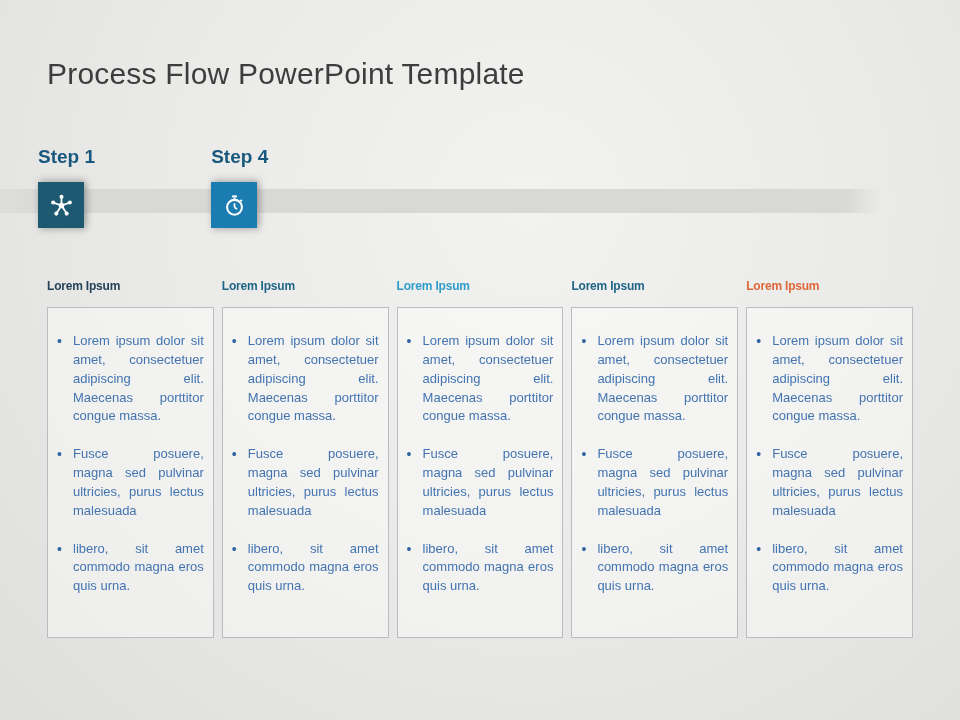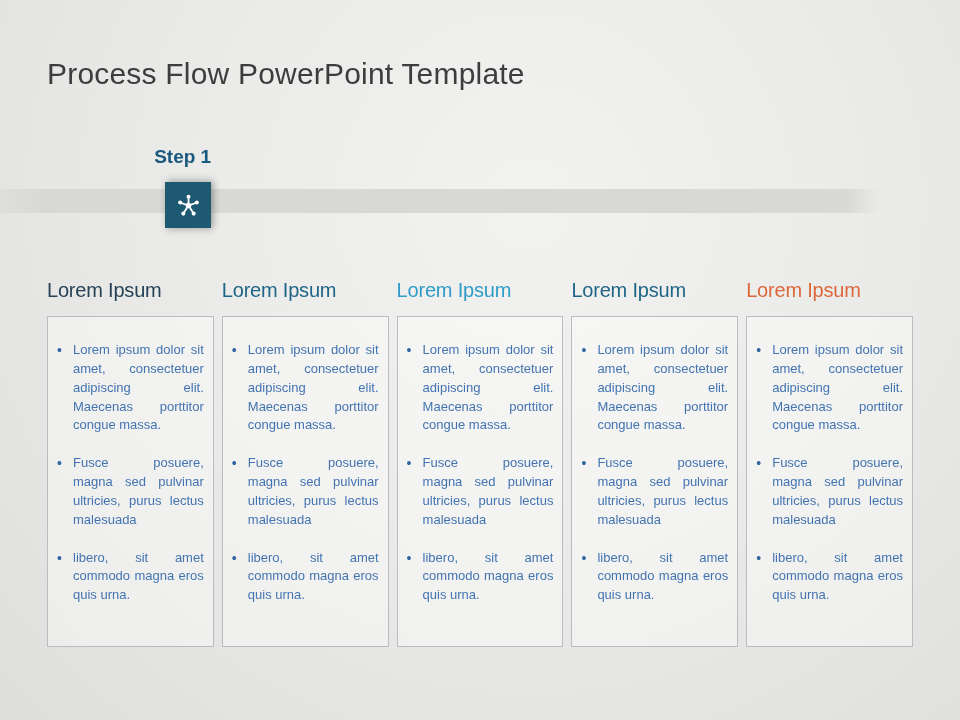--- a/index.html
+++ b/index.html
@@ -22,37 +22,37 @@
     background: linear-gradient(to right,
       rgba(214,214,213,0.45) 0%, #d8d8d7 5%, #d8d8d7 96%, rgba(216,216,215,0) 100%);
     z-index: 1;
   }
 
   .steps-row {
     position: absolute; left: 38px; top: 145px; width: 866px;
     display: grid; grid-template-columns: repeat(5, 1fr);
     z-index: 2;
   }
-  .step { display: flex; flex-direction: column; align-items: flex-end; }
+  .step { display: flex; flex-direction: column; align-items: flex-start; }
   .step-label {
     font-size: 19px; font-weight: 700; color: #19597e; line-height: 24px;
   }
   .step-icon-box {
     margin-top: 13px; width: 46px; height: 46px;
     display: flex; align-items: center; justify-content: center;
     box-shadow: 2px -2px 7px rgba(90,90,90,0.40), 2px 3px 6px rgba(90,90,90,0.22);
   }
   .step-icon-box svg { width: 27px; height: 27px; display: block; }
 
   .columns-row {
     position: absolute; left: 47px; top: 279px; width: 866px;
     display: grid; grid-template-columns: repeat(5, 1fr); column-gap: 8px;
   }
   .col-heading {
-    font-size: 20px; font-weight: 400; letter-spacing: -0.2px;
+    font-size: 12px; font-weight: 700; letter-spacing: -0.2px;
     margin-bottom: 14px; white-space: nowrap;
   }
   .col-box {
     border: 1px solid #b9bdc1;
     background: rgba(255,255,255,0.42);
     height: 331px;
     padding: 24px 9px 8px 4px;
     overflow: hidden;
   }
   .col-box ul { list-style: none; }
@@ -96,20 +96,35 @@
             <circle cx="7.4" cy="19.2" r="1.8"></circle>
             <circle cx="16.6" cy="19.2" r="1.8"></circle>
           </g>
         </svg>
       </span>
     </div>
   </div>
 
 
 
+  <div class="step">
+    <div class="step-label" style="color: rgb(25, 89, 126);">Step 4</div>
+    <div class="step-icon-box" style="background-color: rgb(26, 124, 177);">
+      <span>
+        <svg viewBox="0 0 24 24" width="27" height="27" fill="none" stroke="#ffffff">
+          <circle cx="12" cy="13.6" r="6.6" stroke-width="1.8"></circle>
+          <line x1="12" y1="5.4" x2="12" y2="7" stroke-width="1.8"></line>
+          <rect x="9.9" y="3" width="4.2" height="1.9" fill="#ffffff" stroke="none"></rect>
+          <line x1="17.2" y1="8.4" x2="18.6" y2="7" stroke-width="1.6"></line>
+          <line x1="12" y1="13.6" x2="12" y2="10" stroke-width="1.5"></line>
+          <line x1="12" y1="13.6" x2="14.3" y2="15.2" stroke-width="1.5"></line>
+        </svg>
+      </span>
+    </div>
+  </div>
 
 
 </div>
 
 <div class="columns-row">
 
   <div class="column">
     <div class="col-heading" style="color: rgb(39, 66, 87);">Lorem Ipsum</div>
     <div class="col-box">
       <ul>

